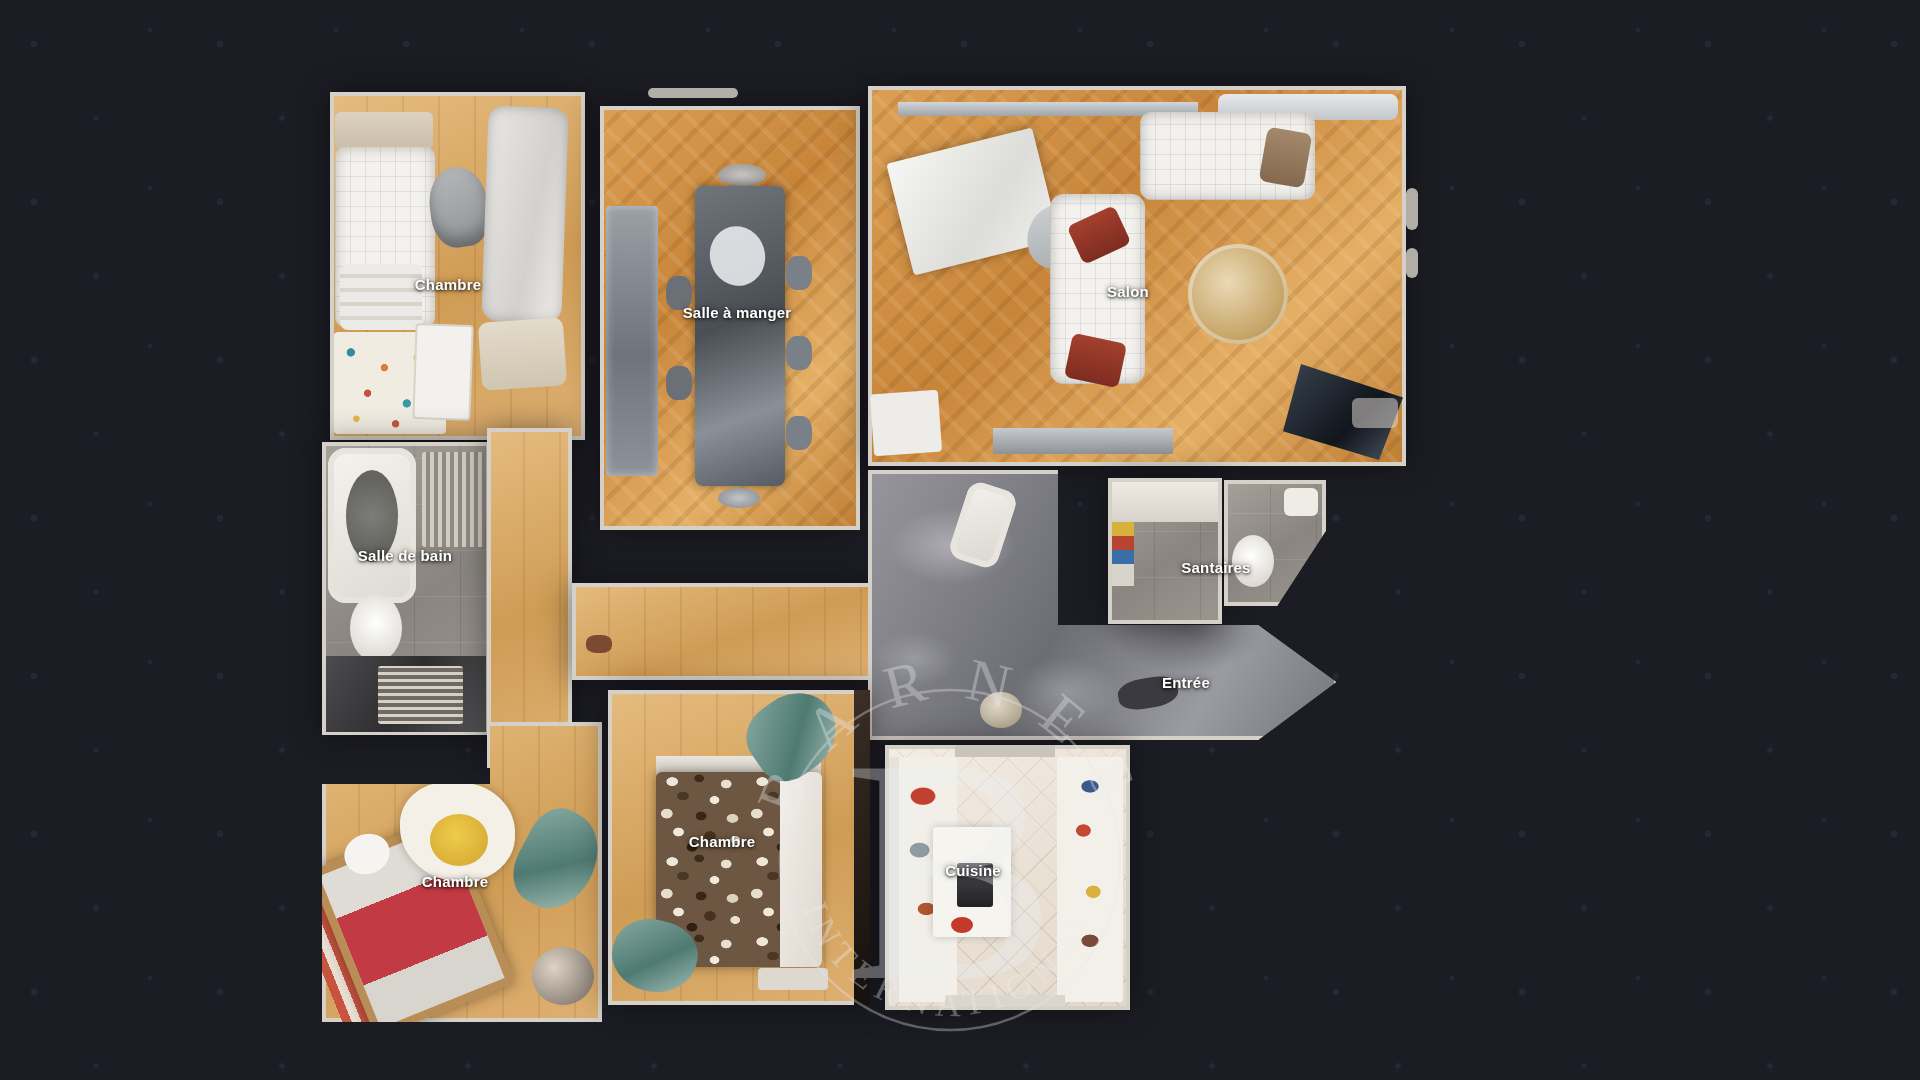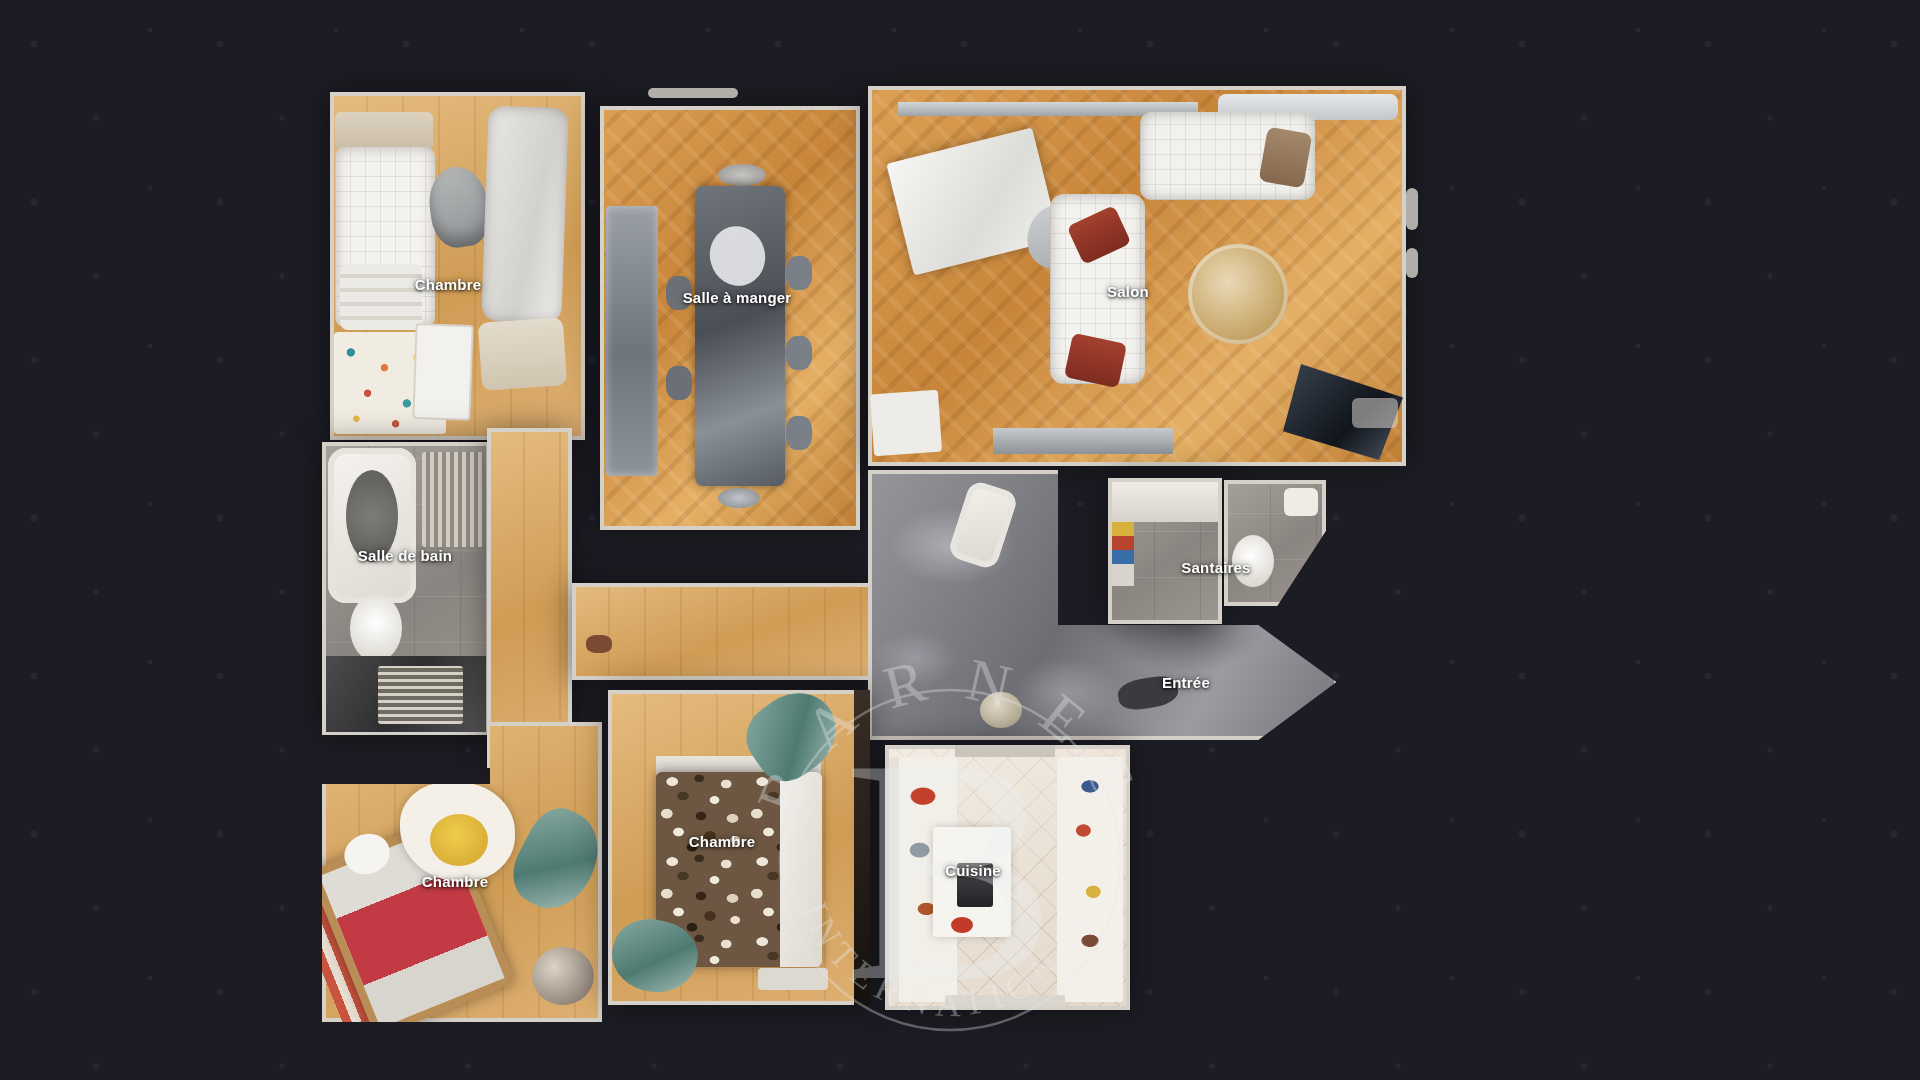--- a/index.html
+++ b/index.html
@@ -212,21 +212,21 @@
     <div class="f" style="left:70px;top:0;width:100px;height:12px;background:#c9c4bc"></div>
     <div class="f" style="left:60px;top:250px;width:120px;height:12px;background:#dad5cd"></div>
   </div>
 
   <div class="debris" style="left:1406px;top:188px;width:12px;height:42px"></div>
   <div class="debris" style="left:1406px;top:248px;width:12px;height:30px"></div>
   <div class="debris" style="left:648px;top:88px;width:90px;height:10px"></div>
   <div class="debris" style="left:1352px;top:398px;width:46px;height:30px;opacity:.55"></div>
 
   <span class="room-label" style="left:448px;top:284px">Chambre</span>
-  <span class="room-label" style="left:737px;top:297px">Salle à manger</span>
+  <span class="room-label" style="left:737px;top:312px">Salle à manger</span>
   <span class="room-label" style="left:1128px;top:291px">Salon</span>
   <span class="room-label" style="left:405px;top:555px">Salle de bain</span>
   <span class="room-label" style="left:1216px;top:567px">Santaires</span>
   <span class="room-label" style="left:1186px;top:682px">Entrée</span>
   <span class="room-label" style="left:455px;top:881px">Chambre</span>
   <span class="room-label" style="left:722px;top:841px">Chambre</span>
   <span class="room-label" style="left:973px;top:870px">Cuisine</span>
 
   <svg class="watermark" viewBox="0 0 500 500">
     <defs>

